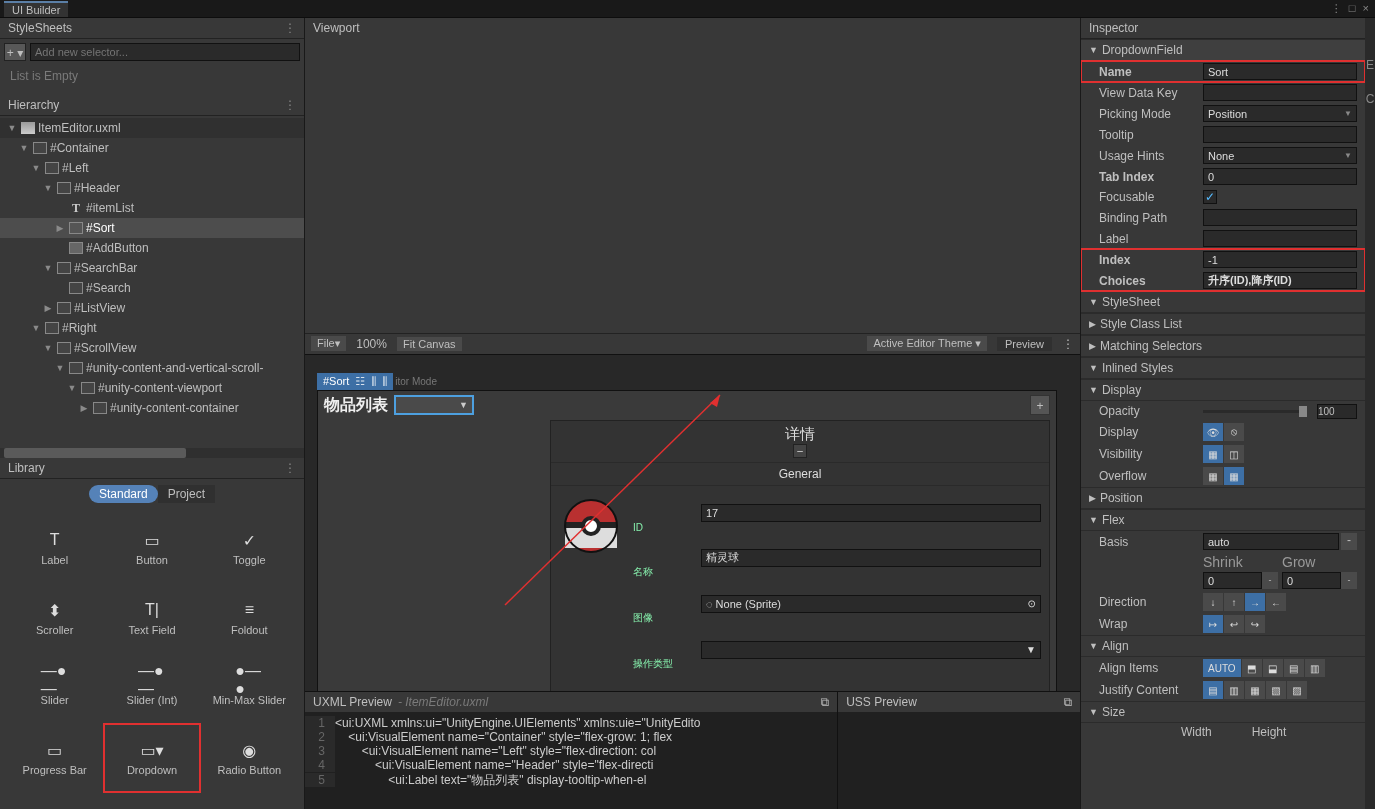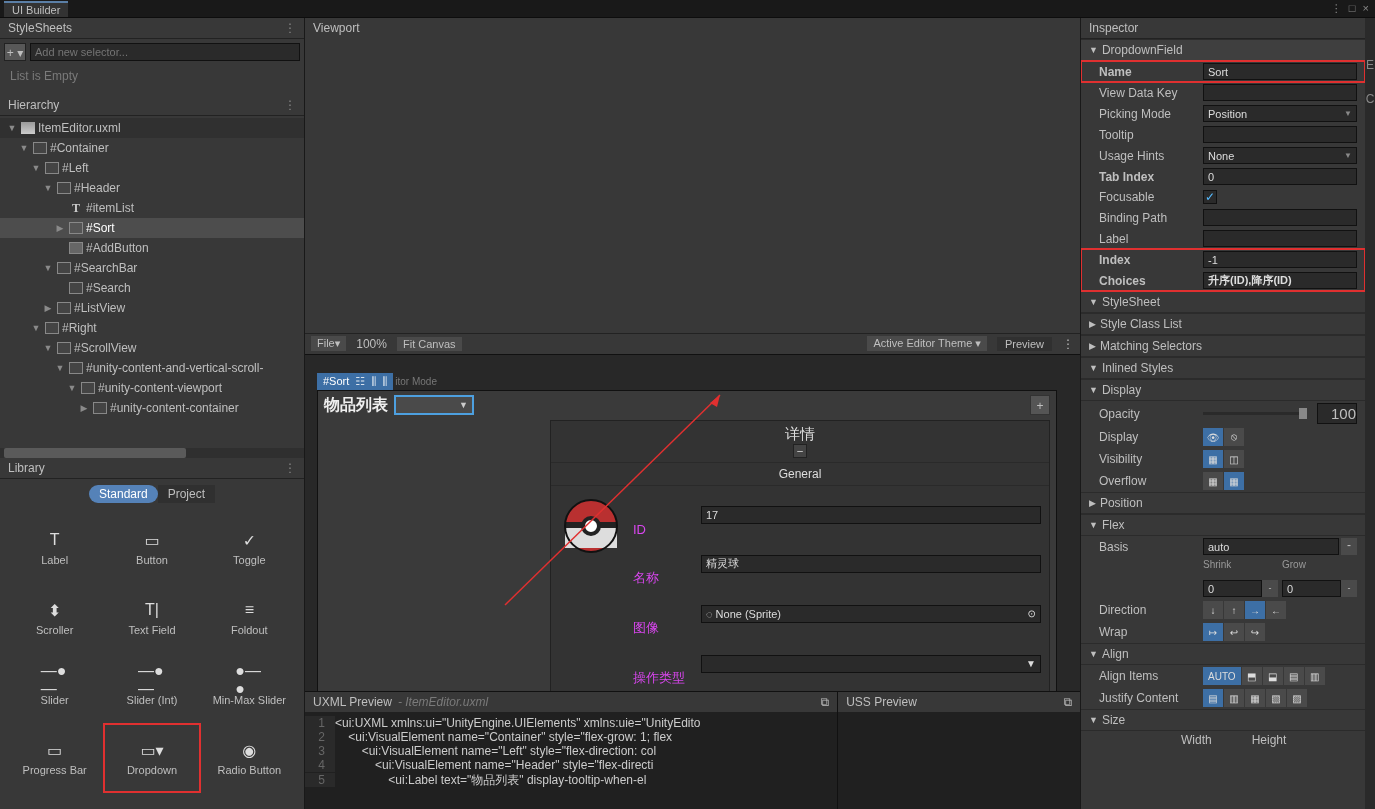--- a/index.html
+++ b/index.html
@@ -65,21 +65,21 @@
 .cw-body { display: flex; gap: 6px; padding: 0 6px 6px; }
 .cw-left { width: 220px; }
 .cw-right { flex: 1; background: #333; border: 1px solid #222; }
 .cw-sect { padding: 4px 8px; color: #ddd; border-bottom:1px solid #2a2a2a; display:flex; justify-content:space-between; align-items:center;flex-direction:column;}
 .cw-sect .min { width:14px; height:14px; background:#444; border:1px solid #222; text-align:center; line-height:12px; font-size:10px;}
 .cw-general { padding: 8px; display: flex; gap: 10px; }
 .sprite { width: 64px; height: 64px; }
 .sprite svg { width:100%; height:100%;}
 .fields { flex: 1; display: flex; flex-direction: column; gap: 4px; }
 .fr { display: flex; align-items: center; gap: 8px; }
-.fr .fl { width: 60px; color: #d946ef; font-size: 13px; margin-top: 28px; }
+.fr .fl { width: 60px; color: #86efac; font-size: 10px; margin-top: 28px; }
 .fr .fv { flex: 1; background: #2a2a2a; border: 1px solid #111; height: 18px; padding: 0 4px; display:flex; align-items:center; color:#ddd; font-size:11px; justify-content:space-between;}
 .fr .fv .dot{ font-size:10px;}
 .cw-desc { padding: 8px; }
 .cw-desc .dl { color: #bfbfbf; margin-bottom: 4px; font-size:12px;}
 .cw-desc .dv { color: #ccc; font-size:12px;}
 .bottom-split { display: flex; height: 118px; border-top: 1px solid #111; }
 .uxml-panel { flex: 2.2; background: #2a2a2a; display: flex; flex-direction: column; border-right:1px solid #111;}
 .uss-panel { flex: 1; background: #2a2a2a; display: flex; flex-direction: column; }
 .bp-hdr { background: #383838; padding: 3px 8px; font-size: 12px; display:flex; justify-content:space-between; align-items:center;gap:29px;}
 .bp-hdr .sub { color:#7a7a7a; font-style:italic; margin-left:6px;}
@@ -96,24 +96,24 @@
 .prop-row .selbox { display:flex; justify-content:space-between; align-items:center;}
 .prop-row .selbox .ar{ font-size:8px; color:#888;}
 .prop-row .cb { width:14px; height:14px; background:#2a2a2a; border:1px solid #111; text-align:center; line-height:12px; color:#5bf;}
 .redbox { outline: 2px solid #e03030; outline-offset: -1px;}
 .btngroup { display: flex; gap: 1px; }
 .btngroup .b { width: 20px; height: 18px; background: #4a4a4a; display:flex; align-items:center; justify-content:center; font-size:10px; color:#ddd;}
 .btngroup .b.on { background: #3d6fa5; }
 .btngroup .b.auto { width:auto; padding:0 5px; font-size:10px;}
 .slider-row .track { flex:1; height:3px; background:#2a2a2a; position:relative; margin-right:6px;}
 .slider-row .thumb { position:absolute; right:0; top:-4px; width:8px; height:11px; background:#888;}
-.slider-row .num { width:40px; background:#2a2a2a; border:1px solid #111; text-align:right; font-size:15px; padding:1px 0;}
+.slider-row .num { width:40px; background:#2a2a2a; border:1px solid #111; text-align:left; font-size:10px; padding:1px 0;}
 .flex-nums { display:flex; gap:4px;}
 .flex-nums .cell{ flex:1;}
-.flex-nums .lab{ font-size:10px; color:#999; margin-bottom:10px;}
+.flex-nums .lab{ font-size:14px; color:#999; margin-bottom:2px;}
 .flex-nums .valrow{ display:flex;}
 .flex-nums input{ flex:1; background:#2a2a2a; border:1px solid #111; color:#ddd; font-size:11px; padding:1px 3px; height:16px;}
 .flex-nums .dd{ width:16px; background:#4a4a4a; text-align:center; font-size:9px; line-height:16px;}
 .size-sub { display:flex; padding:2px 8px 2px 100px; gap:40px; color:#bfbfbf;align-items:center;}
 .arrow-line { position:absolute; pointer-events:none;}
 </style>
 </head>
 <body>
 
 <div class="root">

